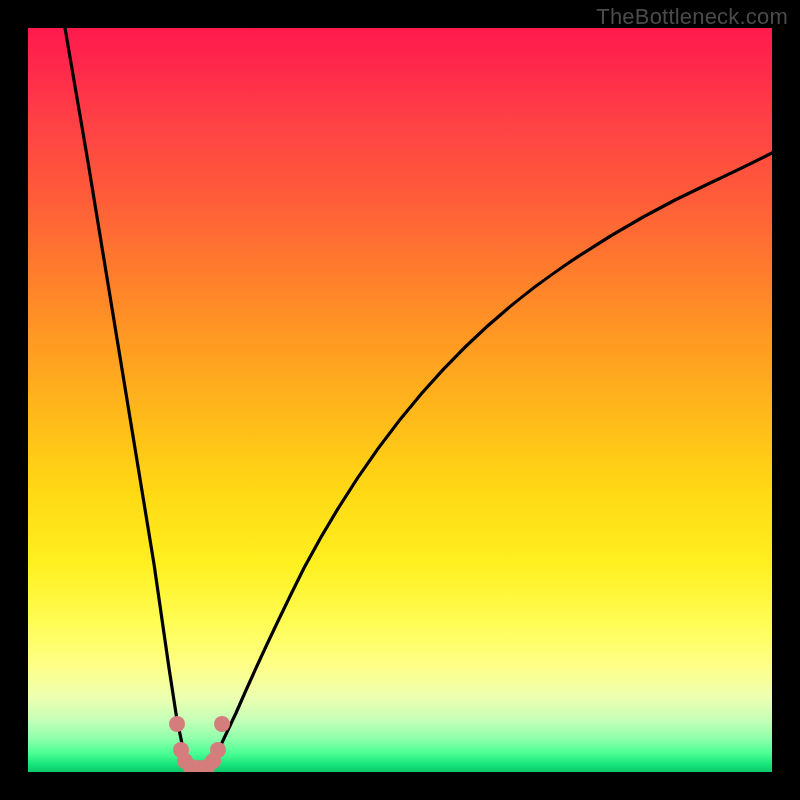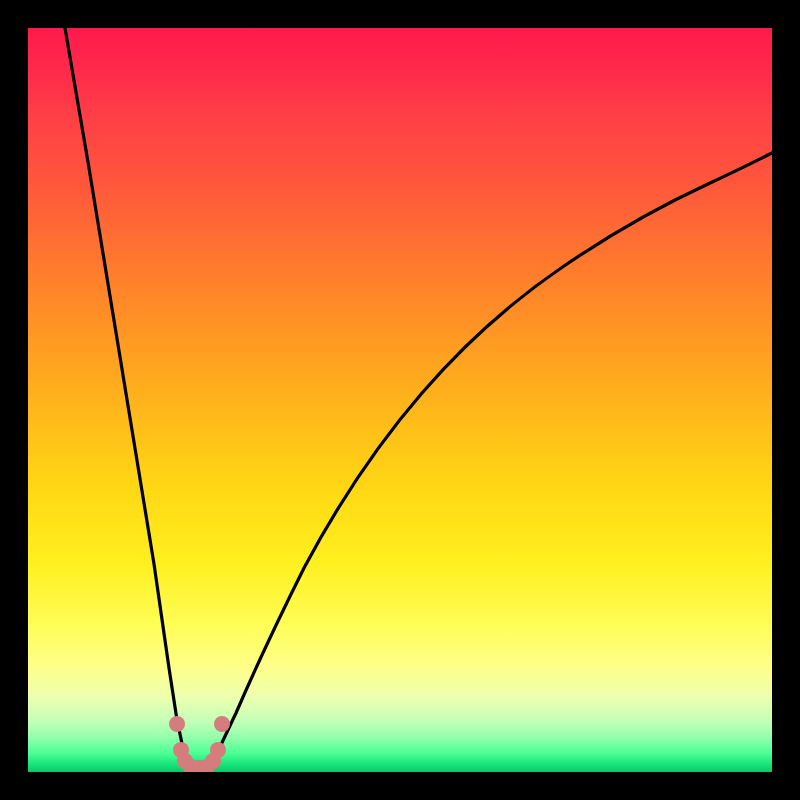--- a/index.html
+++ b/index.html
@@ -101,14 +101,15 @@
         <circle cx="163" cy="739" r="8"></circle>
         <circle cx="171" cy="740" r="8"></circle>
         <circle cx="179" cy="739" r="8"></circle>
         <circle cx="185" cy="733" r="8"></circle>
         <circle cx="190" cy="722" r="8"></circle>
         <circle cx="194" cy="696" r="8"></circle>
       </g>
     </svg>
   </div>
 
+  <div class="watermark">TheBottleneck.com</div>
 
 </div>
 
 </body></html>

